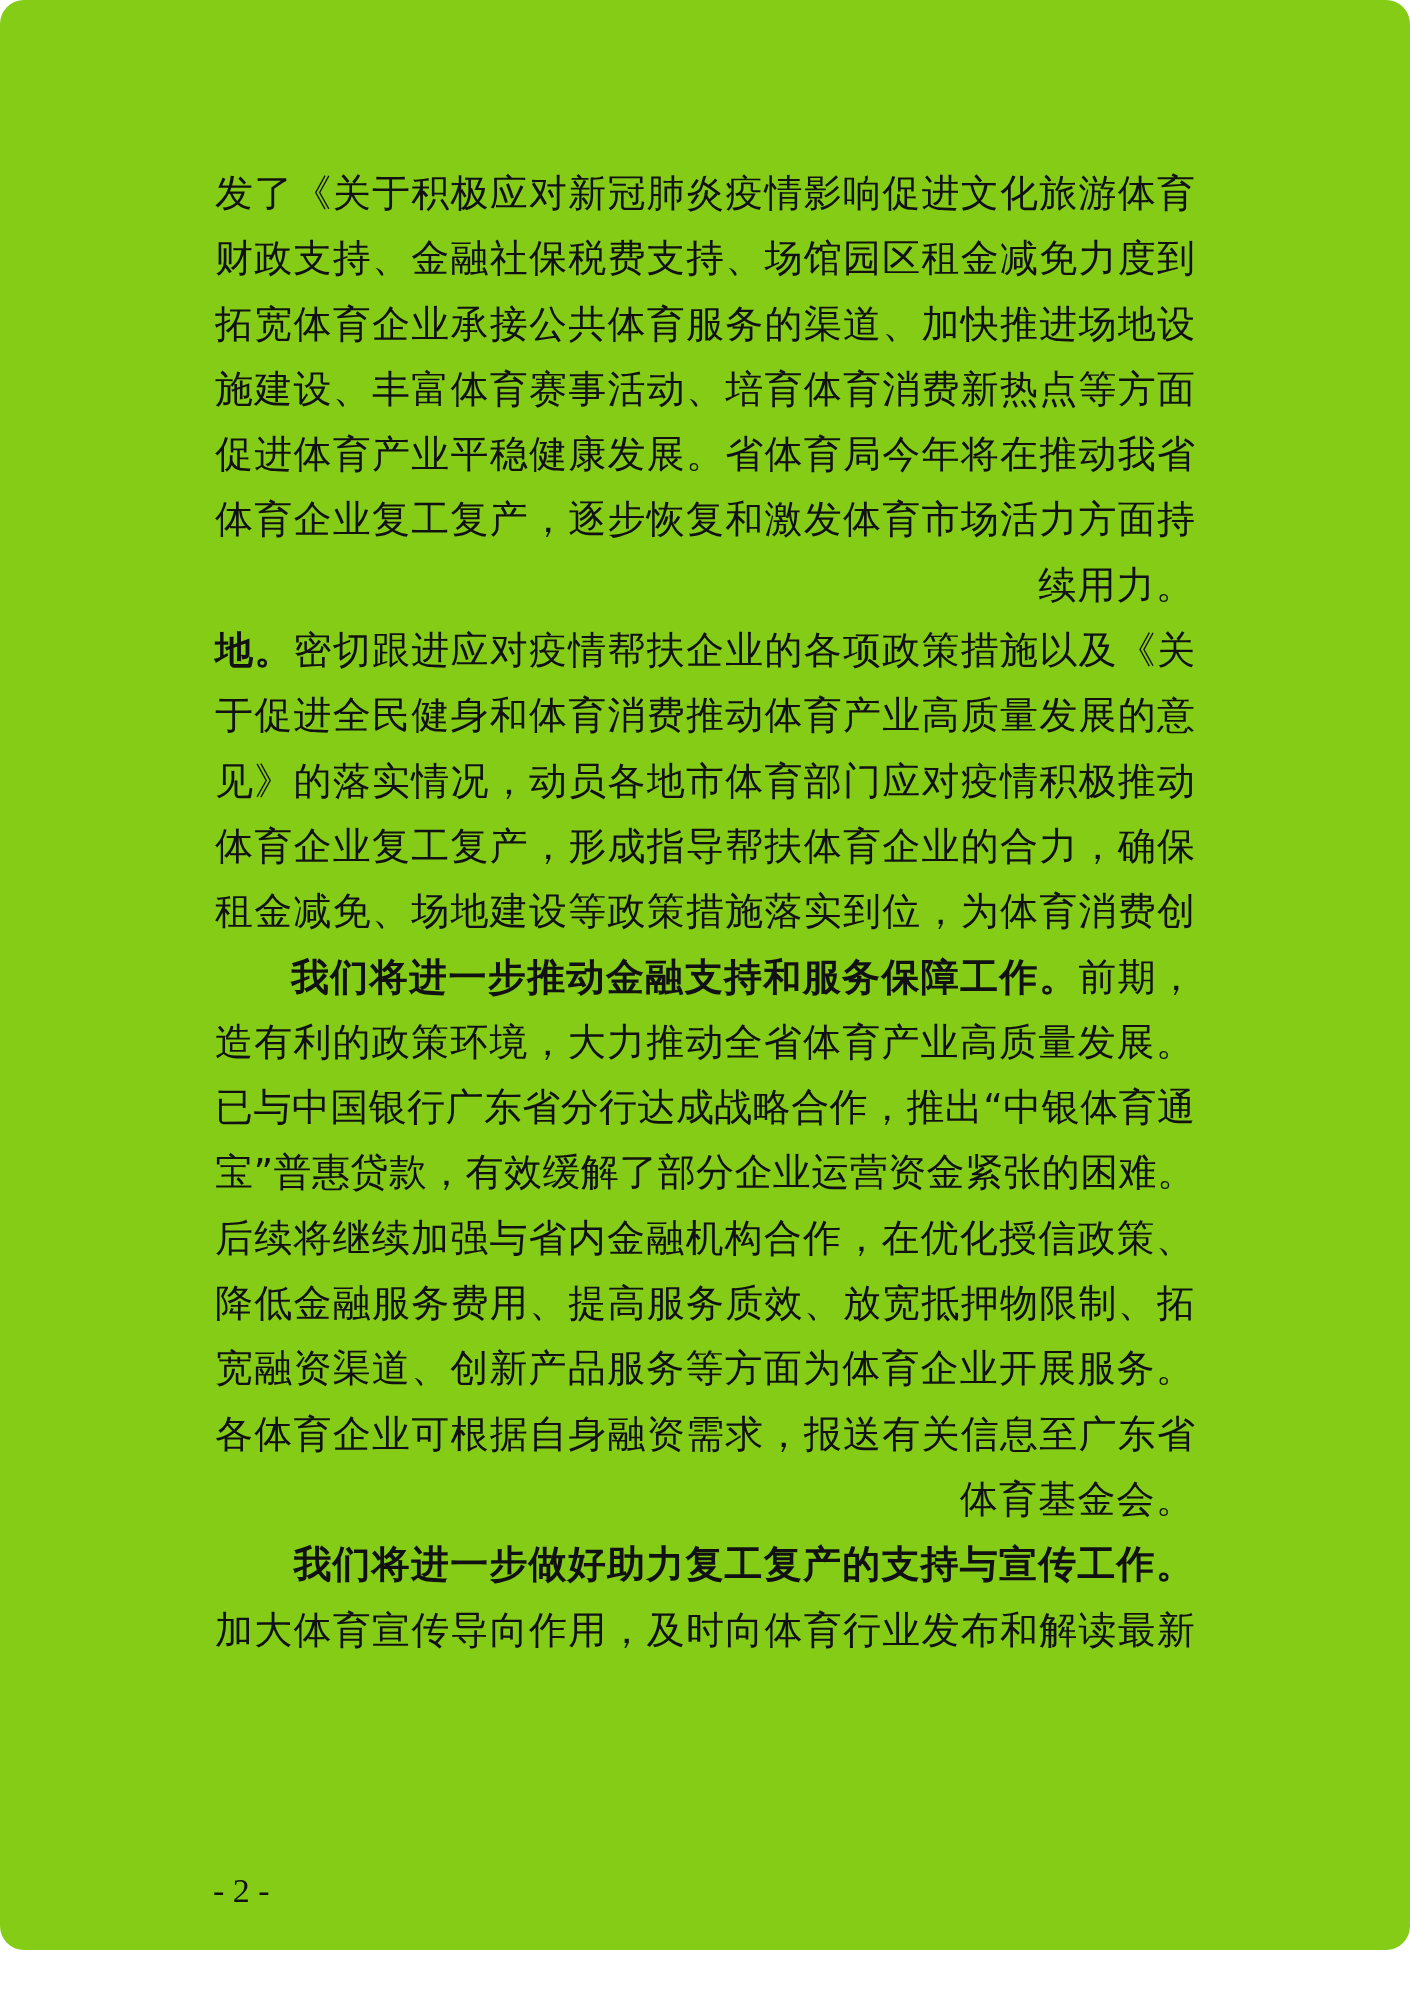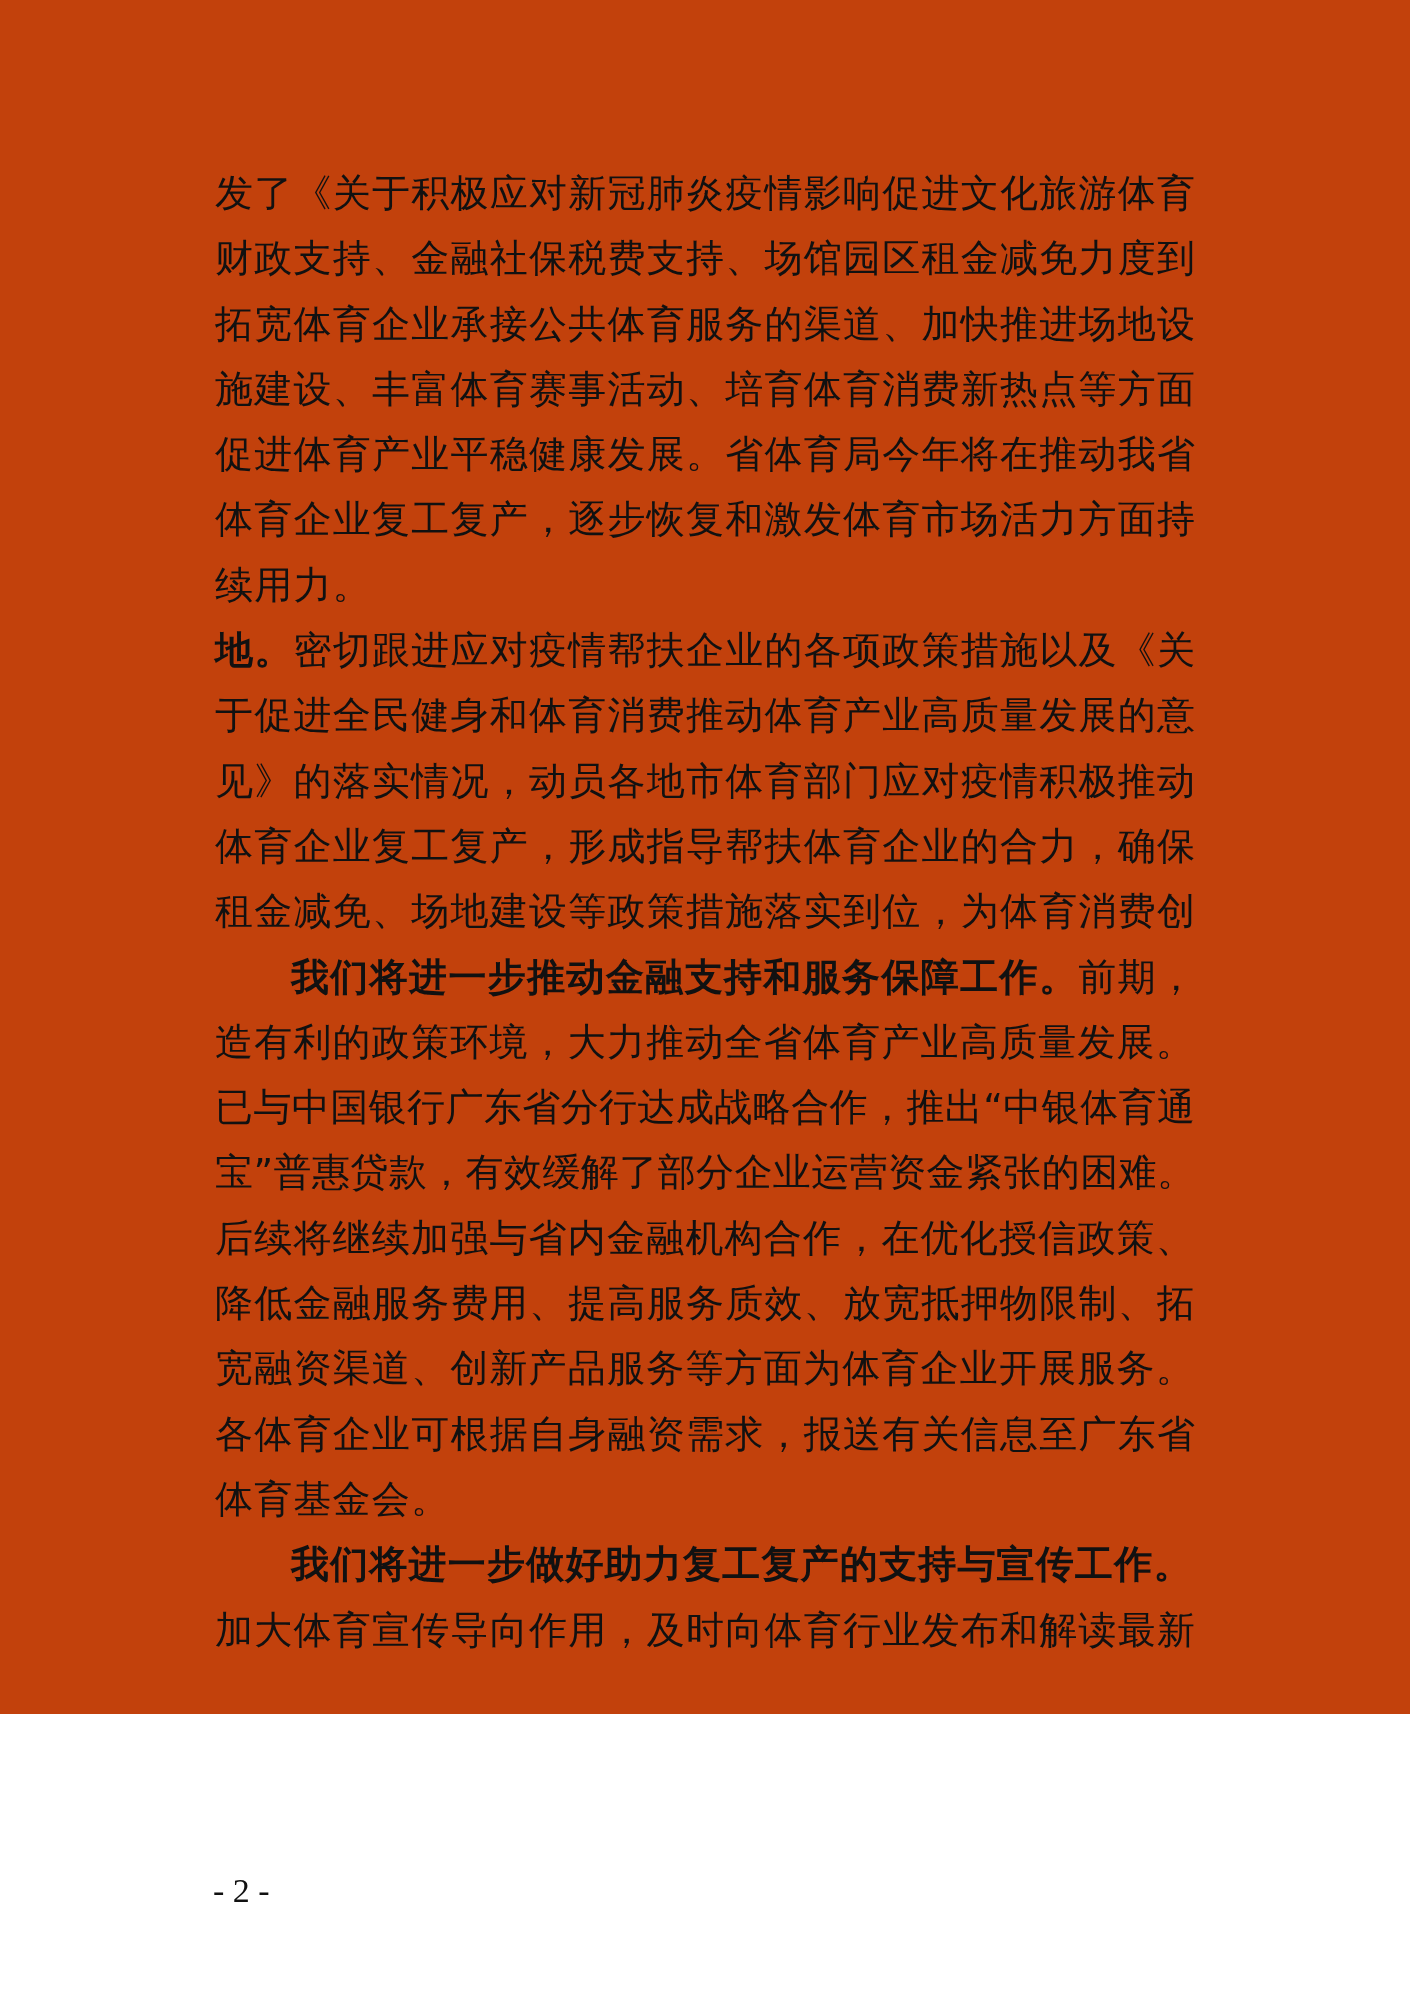--- a/index.html
+++ b/index.html
@@ -13,42 +13,43 @@
       position: relative;
       overflow: hidden;
       color: #111111;
       font-family: "DejaVu Sans", "Liberation Sans", sans-serif;
     }
     .page {
       position: absolute;
       left: 0;
       top: 0;
       width: 1410px;
-      height: 1714px;
-      background: #c2410c;
+      height: 1950px;
+      background: #84cc16;
+      border-radius: 24px;
     }
     .body-text {
       position: absolute;
       left: 215px;
       top: 168px;
       width: 980px;
     }
     .line {
       height: 65.3px;
       line-height: 50px;
       font-size: 38px;
       white-space: nowrap;
       overflow: visible;
     }
     .line.full {
       text-align: justify;
       text-align-last: justify;
     }
     .line.short {
-      text-align: left;
+      text-align: right;
       letter-spacing: 1.2px;
     }
     .line.indent {
       padding-left: 76px;
     }
     .bold {
       font-weight: bold;
     }
     .page-number {
       position: absolute;

